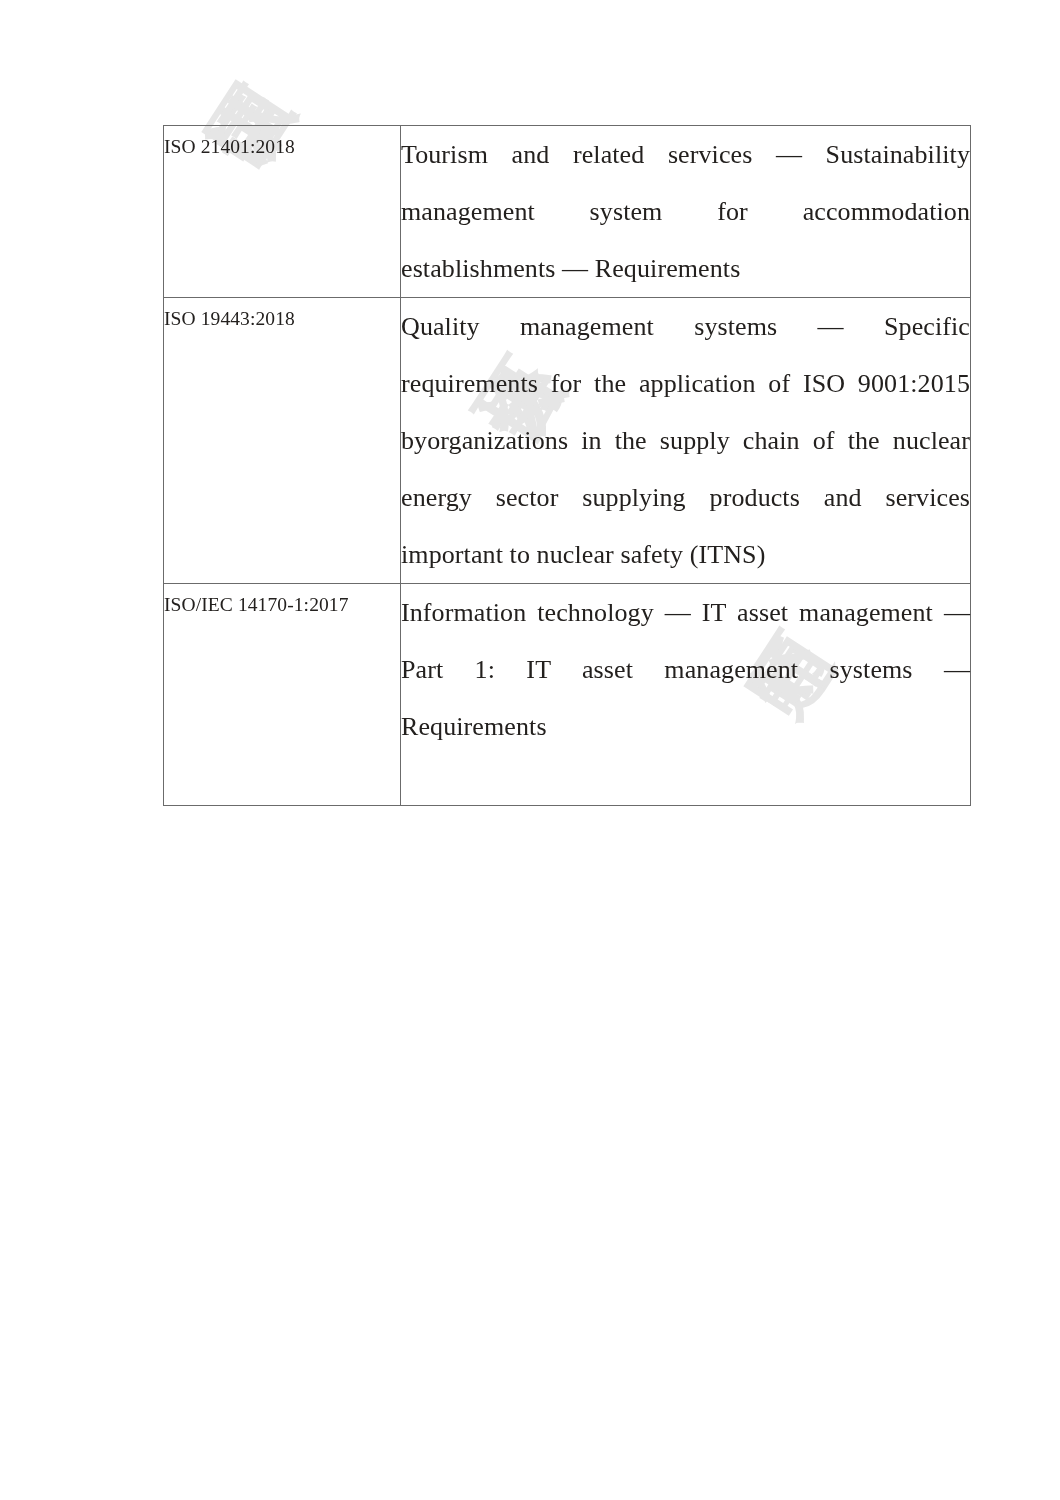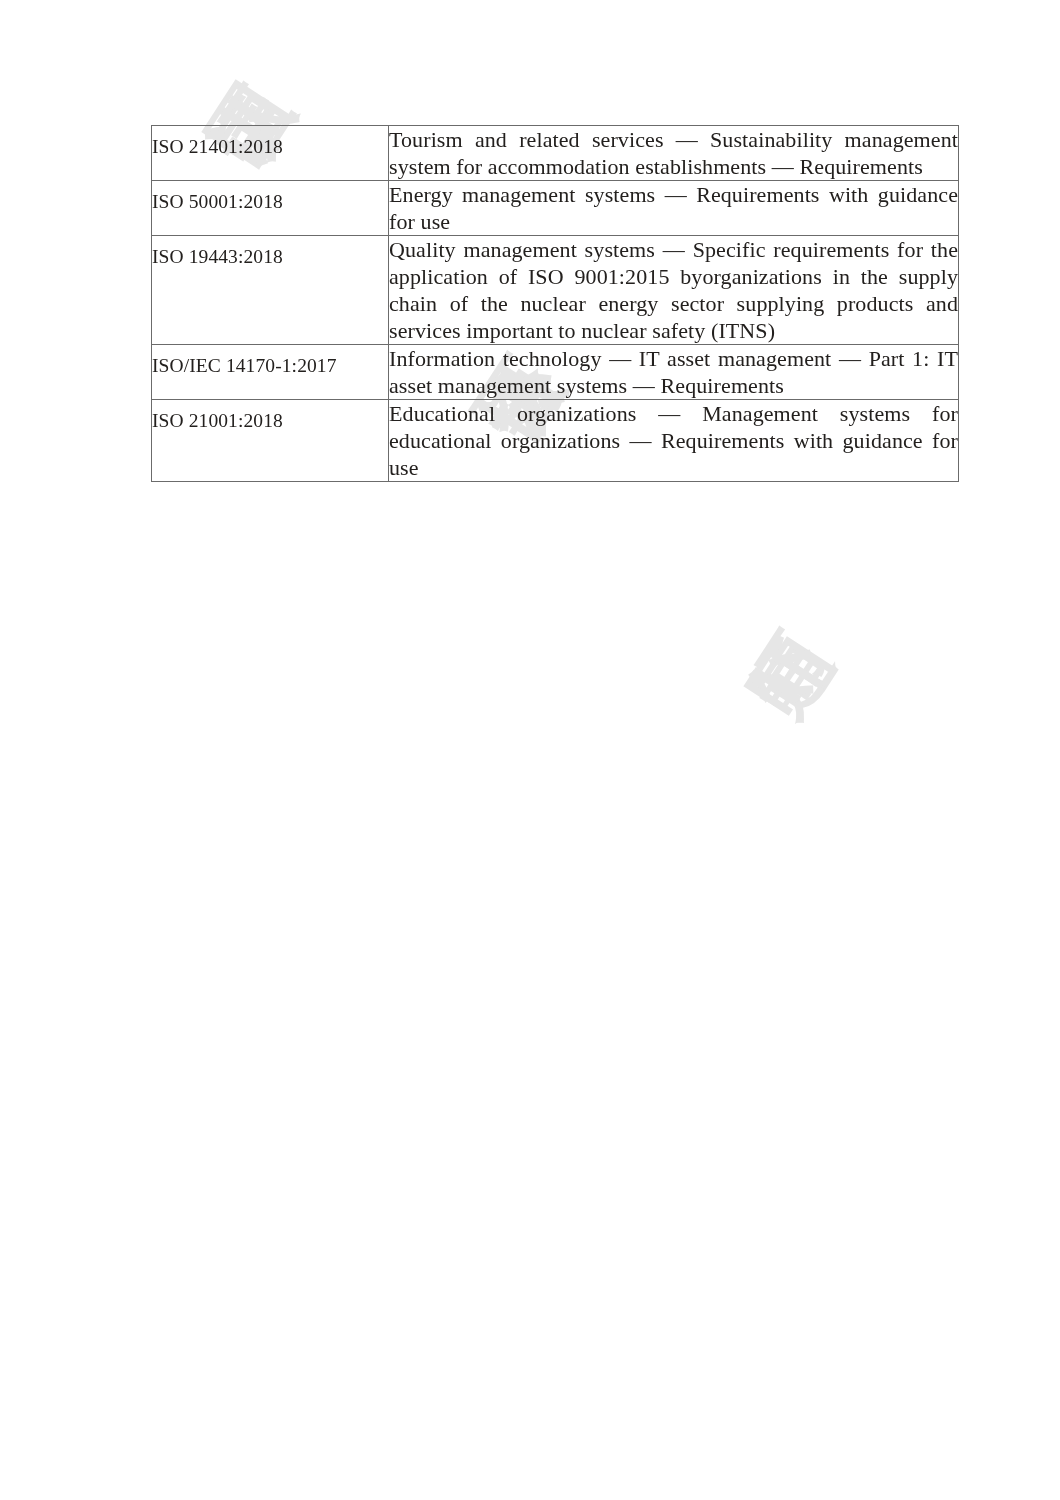--- a/index.html
+++ b/index.html
@@ -46,21 +46,21 @@
     position: absolute;
     left: 0;
     top: 0;
     width: 1060px;
     height: 1500px;
     z-index: 1;
   }
 
   table.std-table {
     position: absolute;
-    left: 151px;
+    left: 163px;
     top: 125px;
     width: 805px;
     border-collapse: collapse;
     table-layout: fixed;
   }
   table.std-table td {
     border: 1px solid #6b6b6b;
     vertical-align: top;
     color: #23201e;
     padding: 0;
@@ -69,29 +69,30 @@
     width: 236px;
     padding: 9px 0 9px 11px;
     font-size: 19.5px;
     line-height: 41px;
     white-space: nowrap;
     letter-spacing: 0.1px;
   }
   td.col-title {
     width: 569px;
     padding: 9px 11px 9px 12px;
-    font-size: 22px;
-    line-height: 27px;
+    font-size: 26px;
+    line-height: 57px;
     text-align: justify;
     text-align-last: left;
     text-justify: inter-word;
     hyphens: none;
     letter-spacing: 0.1px;
   }
   td.col-title.pad-extra {
+    padding-bottom: 50px;
   }
   .code-text, .title-text {
     display: block;
   }
 </style>
 </head>
 <body>
 
 <div id="watermark-layer">
     <div class="wm-col" style="left: 150px; top: 105px; color: rgb(230, 230, 230);">中国认证</div>
@@ -105,45 +106,29 @@
         <tr>
           <td class="col-code">
             <span class="code-text">ISO 21401:2018</span>
           </td>
           <td class="col-title">
             <span class="title-text">Tourism and related services — Sustainability management system for accommodation establishments — Requirements</span>
           </td>
         </tr>
         <tr>
           <td class="col-code">
-            <span class="code-text">ISO 50001:2018</span>
-          </td>
-          <td class="col-title">
-            <span class="title-text">Energy management systems — Requirements with guidance for use</span>
-          </td>
-        </tr>
-        <tr>
-          <td class="col-code">
             <span class="code-text">ISO 19443:2018</span>
           </td>
           <td class="col-title">
             <span class="title-text">Quality management systems — Specific requirements for the application of ISO 9001:2015 byorganizations in the supply chain of the nuclear energy sector supplying products and services important to nuclear safety (ITNS)</span>
           </td>
         </tr>
         <tr>
           <td class="col-code">
             <span class="code-text">ISO/IEC 14170-1:2017</span>
           </td>
           <td class="col-title pad-extra">
             <span class="title-text">Information technology — IT asset management — Part 1: IT asset management systems — Requirements</span>
           </td>
         </tr>
-        <tr>
-          <td class="col-code">
-            <span class="code-text">ISO 21001:2018</span>
-          </td>
-          <td class="col-title">
-            <span class="title-text">Educational organizations — Management systems for educational organizations — Requirements with guidance for use</span>
-          </td>
-        </tr>
       </tbody>
   </table>
 </div>
 
 </body></html>

